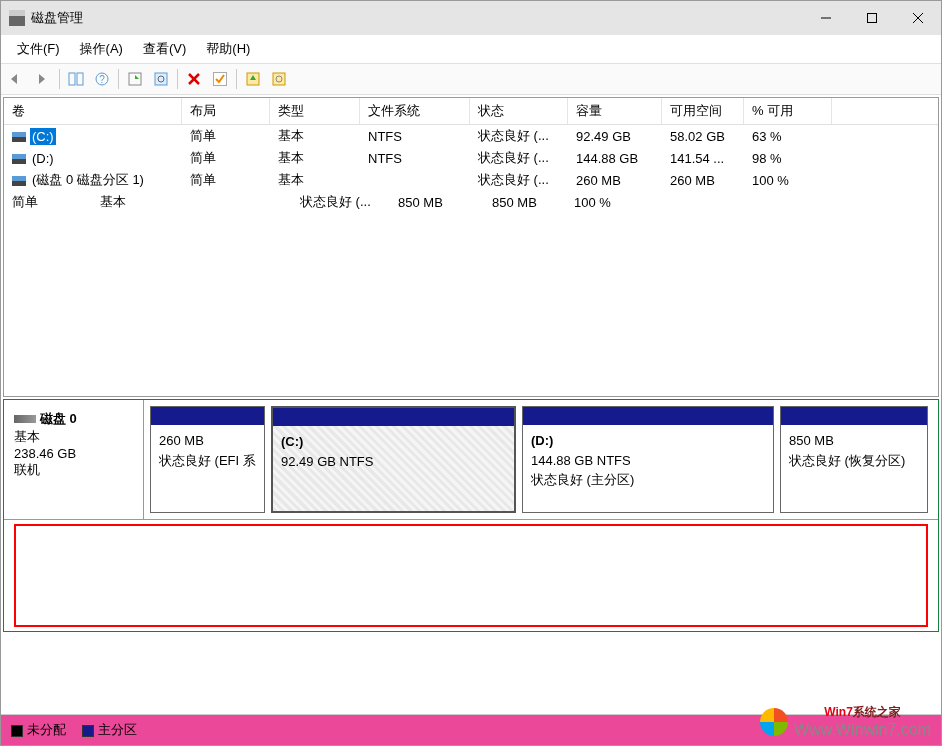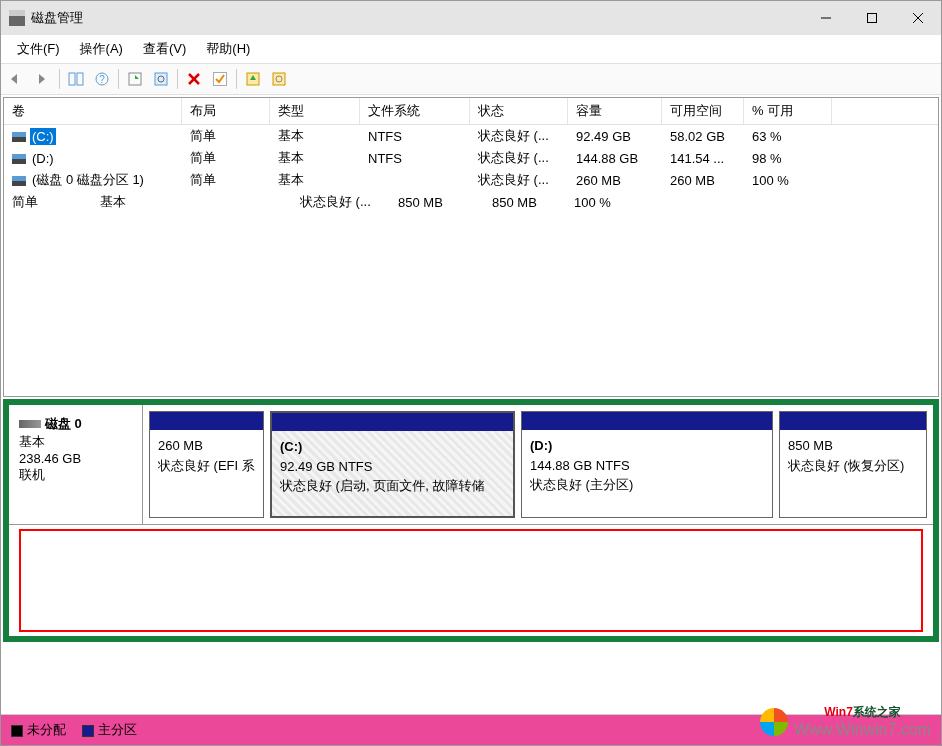--- a/index.html
+++ b/index.html
@@ -28,41 +28,41 @@
 
 .c-vol { width: 178px; }
 .c-layout { width: 88px; }
 .c-type { width: 90px; }
 .c-fs { width: 110px; }
 .c-status { width: 98px; }
 .c-cap { width: 94px; }
 .c-free { width: 82px; }
 .c-pct { width: 88px; }
 
-.disk-area { border: 6px solid #15803d; margin: 2px; background: #fff; }
+.disk-area { border: 1px solid #15803d; margin: 2px; background: #fff; }
 .disk-row { display: flex; height: 120px; border-bottom: 1px solid #999; }
 .disk-label { width: 140px; padding: 10px; border-right: 1px solid #999; }
 .disk-icon { width: 22px; height: 8px; display: inline-block; background: linear-gradient(to right, #666, #999); margin-right: 4px; }
 .disk-name { font-weight: bold; }
 .disk-parts { flex: 1; display: flex; gap: 6px; padding: 6px; }
 .partition { border: 1px solid #666; display: flex; flex-direction: column; }
 .part-header { height: 18px; background: #151b8d; }
 .part-body { flex: 1; padding: 6px 8px; font-size: 13px; line-height: 1.5; }
 .part-selected .part-body { background: repeating-linear-gradient(45deg, #e8e8e8, #e8e8e8 3px, #f5f5f5 3px, #f5f5f5 6px); }
 .part-selected { border: 2px solid #555; }
 
 .red-box { border: 2px solid red; margin: 4px 10px; height: 103px; }
 
 .legend { padding: 6px 10px; display: flex; gap: 16px; border-top: 1px solid #ccc; position: absolute; bottom: 0; left: 0; right: 0; background: #ec4899; }
 .legend .sw { width: 12px; height: 12px; display: inline-block; margin-right: 4px; vertical-align: middle; border: 1px solid #333; }
 
 .watermark { position: absolute; bottom: 6px; right: 10px; font-size: 12px; text-align: center; display: flex; align-items: center; gap: 6px; }
 .watermark .logo { width: 28px; height: 28px; border-radius: 50%; background: conic-gradient(#f25022 0 25%, #7fba00 25% 50%, #00a4ef 50% 75%, #ffb900 75% 100%); }
 .watermark .wm-red { color: #e60012; font-weight: bold; }
-.watermark .wm-blue { color: #14532d; font-weight: bold; margin-top: 24px; }
+.watermark .wm-blue { color: #7f1d1d; font-weight: bold; margin-top: 24px; }
 </style>
 </head>
 <body>
 
 <div class="title-bar">
   <span class="app-icon"></span>
   <span class="title">磁盘管理</span>
   <div class="win-controls">
     <div class="btn">
         <svg width="10" height="10">
@@ -224,21 +224,20 @@
             <div><b></b></div>
             <div>260 MB</div>
             <div>状态良好 (EFI 系</div>
           </div>
         </div>
         <div class="partition part-selected" style="width: 245px;">
           <div class="part-header"></div>
           <div class="part-body">
             <div><b>(C:)</b></div>
             <div>92.49 GB NTFS</div>
-            <div>状态良好 (启动, 页面文件, 故障转储</div>
           </div>
         </div>
         <div class="partition" style="width: 252px;">
           <div class="part-header"></div>
           <div class="part-body">
             <div><b>(D:)</b></div>
             <div>144.88 GB NTFS</div>
             <div>状态良好 (主分区)</div>
           </div>
         </div>

